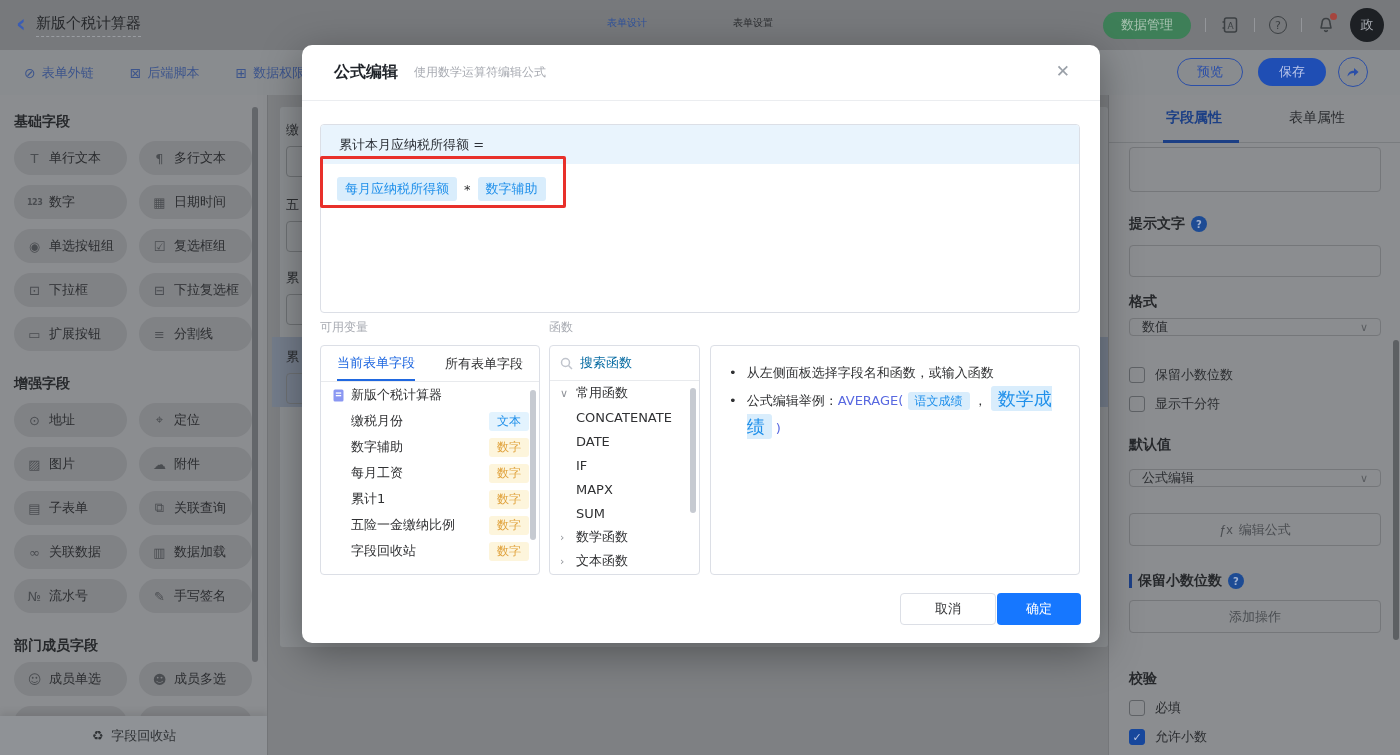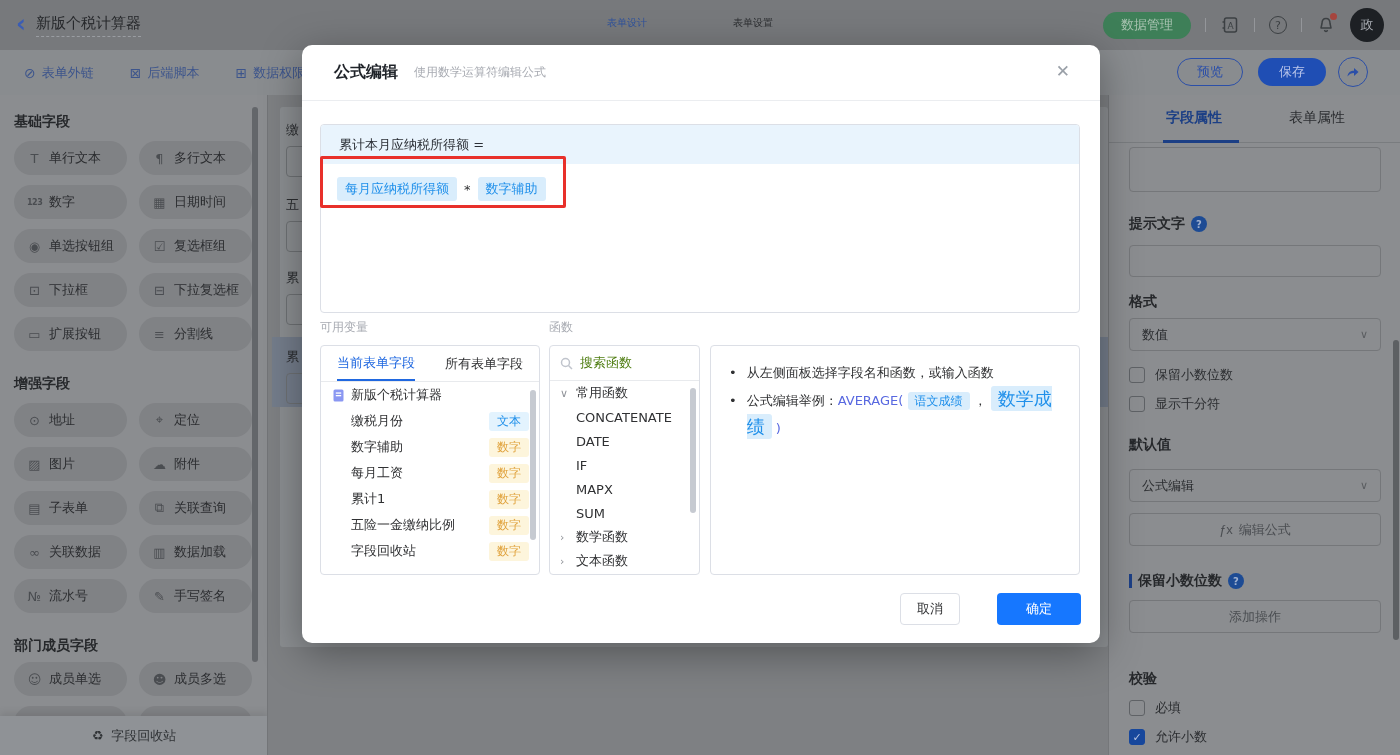--- a/index.html
+++ b/index.html
@@ -50,21 +50,21 @@
   
   .inspector { position:absolute; left:1108px; top:95px; width:292px; height:660px; background:#8b8d90; border-left:1px solid #75777a; }
   .insp-tabs { position:absolute; left:0; top:0; width:100%; height:48px; border-bottom:1px solid #797c7f; }
   .insp-tab { position:absolute; top:14px; font-size:14px; }
   .insp-tab.active { color:#1c3f85; font-weight:bold; }
   .insp-tab.idle { color:#2b2d30; }
   .insp-underline { position:absolute; left:54px; top:45px; width:76px; height:3px; background:#1c3f85; }
   .ibox { position:absolute; left:20px; width:252px; border:1px solid #75777a; border-radius:4px; }
   .ilabel { position:absolute; left:20px; font-size:14px; font-weight:bold; color:#26282b; display:flex; align-items:center; gap:6px; }
   .q-circle { width:16px; height:16px; border-radius:50%; background:#1d4b94; color:#9fb0cf; font-size:10px; display:flex; align-items:center; justify-content:center; }
-  .iselect { position:absolute; left:20px; width:252px; height:33px; border:1px solid #75777a; border-radius:4px; display:flex; align-items:center; padding:0 12px; color:#2b2d30; font-size:13px; justify-content:space-between; }
+  .iselect { position:absolute; left:20px; width:252px; height:18px; border:1px solid #75777a; border-radius:4px; display:flex; align-items:center; padding:0 12px; color:#2b2d30; font-size:13px; justify-content:space-between; }
   .iselect .car { color:#5a5d60; font-size:11px; }
   .cbrow { position:absolute; left:20px; display:flex; align-items:center; gap:10px; font-size:13px; color:#2b2d30; }
   .cbox { width:16px; height:16px; border:1px solid #5f6266; border-radius:3px; background:transparent; }
   .cbox.checked { background:#17479c; border-color:#17479c; color:#b9c6e2; font-size:11px; display:flex; align-items:center; justify-content:center; }
   .ibtn { position:absolute; left:20px; width:252px; height:33px; border:1px solid #75777a; border-radius:4px; background:transparent; color:#4b4e52; font-size:13px; display:flex; align-items:center; justify-content:center; gap:6px; }
   .ext-head { position:absolute; left:20px; display:flex; align-items:center; gap:6px; font-size:14px; font-weight:bold; color:#26282b; }
   .blue-bar { width:3px; height:14px; background:#1c3f85; }
   .win-thumb { position:absolute; left:1393px; top:340px; width:6px; height:300px; border-radius:3px; background:#5d6063; }
   
   .backdrop { position:absolute; left:0; top:0; width:1400px; height:755px; background:transparent; }
@@ -89,29 +89,29 @@
   .p1-tab.active { color:#2068e0; border-bottom:2px solid #2068e0; }
   .p1-tab.idle { color:#303133; }
   .trow { height:26px; display:flex; align-items:center; padding:0 10px 0 12px; font-size:13px; color:#303133; gap:6px; }
   .trow .name { flex:1; white-space:nowrap; overflow:hidden; }
   .trow.child { padding-left:30px; }
   .badge { font-size:12px; border-radius:3px; padding:1px 8px; flex:none; }
   .badge.text { background:#e3f3fe; color:#2090ea; }
   .badge.numb { background:#fdf5dc; color:#e0a23c; }
   .p-thumb { position:absolute; right:3px; width:6px; border-radius:3px; background:#c6cad1; }
   .search-row { height:35px; border-bottom:1px solid #e8eaed; display:flex; align-items:center; gap:7px; padding:0 10px; }
-  .search-ph { color:#4d7c0f; font-size:13px; }
+  .search-ph { color:#0369a1; font-size:13px; }
   .frow { height:24px; display:flex; align-items:center; font-size:13px; color:#303133; gap:6px; padding:0 10px; }
   .frow .car { color:#909399; font-size:11px; width:10px; }
   .frow.fn { padding-left:26px; }
   .tips { padding:14px 18px; font-size:13px; color:#303133; line-height:26px; }
   .tip-line { display:flex; align-items:baseline; gap:10px; }
   .fnname { color:#5868e0; }
   .m-btn { position:absolute; top:548px; height:32px; border-radius:4px; font-size:13px; display:flex; align-items:center; justify-content:center; }
-  .btn-cancel { left:598px; width:60px; background:#fff; border:1px solid #dcdfe6; color:#303133; }
+  .btn-cancel { left:598px; width:96px; background:#fff; border:1px solid #dcdfe6; color:#303133; }
   .btn-ok { left:695px; width:84px; background:#1677ff; border:none; color:#ffffff; }
   svg { display:block; }
 </style>
 </head>
 <body>
 
 <div class="screen">
 
   <header class="topbar">
     <span class="back">‹</span>

